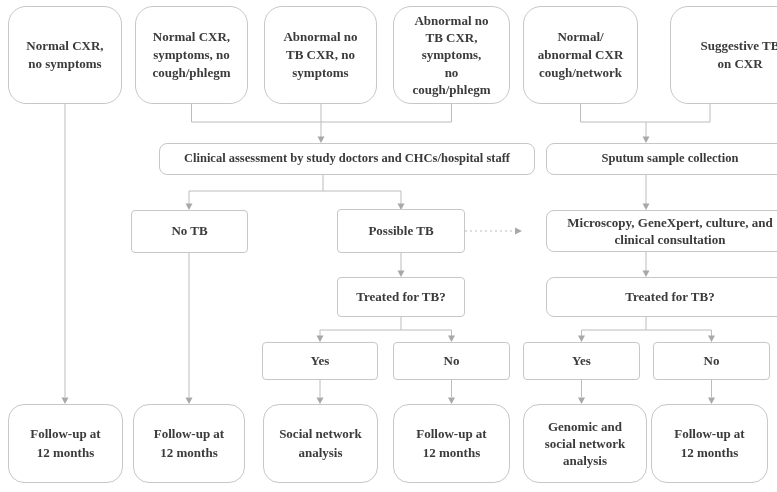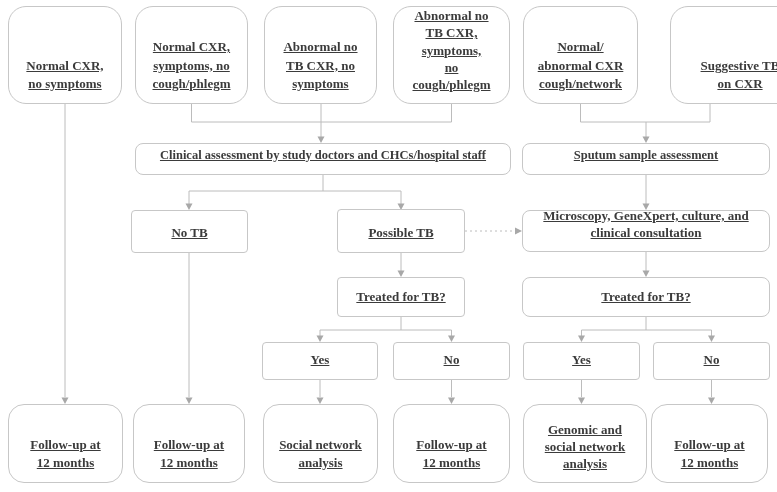--- a/index.html
+++ b/index.html
@@ -20,33 +20,32 @@
   }
   .wires{position:absolute;left:0;top:0;width:777px;height:492px;}
   .wires path{stroke:var(--connector);stroke-width:1;fill:none;}
   .wires path.dotted{stroke-dasharray:2 3;}
   .wires polygon{fill:var(--arrowhead);stroke:none;}
   .node{
     position:absolute;
     box-sizing:border-box;
     background:var(--box-fill);
     border:1px solid var(--box-border);
-    display:flex;align-items:flex-end;justify-content:center;
+    display:flex;align-items:center;justify-content:center;
     text-align:center;
     color:var(--text);
     font-size:13px;font-weight:600;line-height:1.4;
     border-radius:10px;
-    padding:10px 6px;
-    text-decoration:underline;
+    padding:2px 6px;
   }
   .node span{white-space:pre-line;}
   .r-xl{border-radius:18px;}
   .r-lg{border-radius:16px;}
   .r-md{border-radius:4px;}
-  .r-sm{border-radius:8px;}
+  .r-sm{border-radius:8px;margin-left:24px;}
   .oneline{font-size:12.5px;}
   .oneline span{white-space:nowrap;}
   .lh-tight{line-height:1.32;}
 </style>
 </head>
 <body>
 
 <div class="canvas">
 
   <svg class="wires" viewBox="0 0 777 492">
@@ -125,21 +124,21 @@
   </div>
   <div class="node r-xl" style="left:670px;top:6px;width:140px;height:98px">
     <span>Suggestive TB
 on CXR</span>
   </div>
 
   <div class="node r-sm oneline" style="left:135px;top:143px;width:376px;height:32px">
     <span>Clinical assessment by study doctors and CHCs/hospital staff</span>
   </div>
   <div class="node r-sm oneline" style="left:522px;top:143px;width:248px;height:32px">
-    <span>Sputum sample assessment</span>
+    <span>Sputum sample collection</span>
   </div>
 
   <div class="node r-md" style="left:131px;top:210px;width:117px;height:43px">
     <span>No TB</span>
   </div>
   <div class="node r-md" style="left:337px;top:209px;width:128px;height:44px">
     <span>Possible TB</span>
   </div>
   <div class="node r-sm lh-tight" style="left:522px;top:210px;width:248px;height:42px">
     <span>Microscopy, GeneXpert, culture, and

